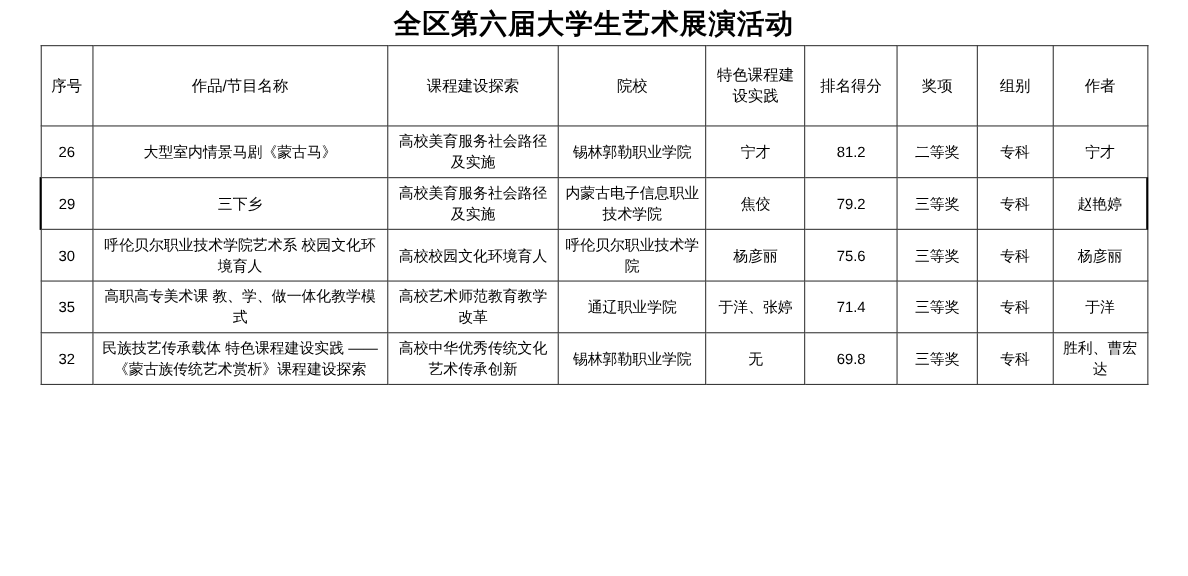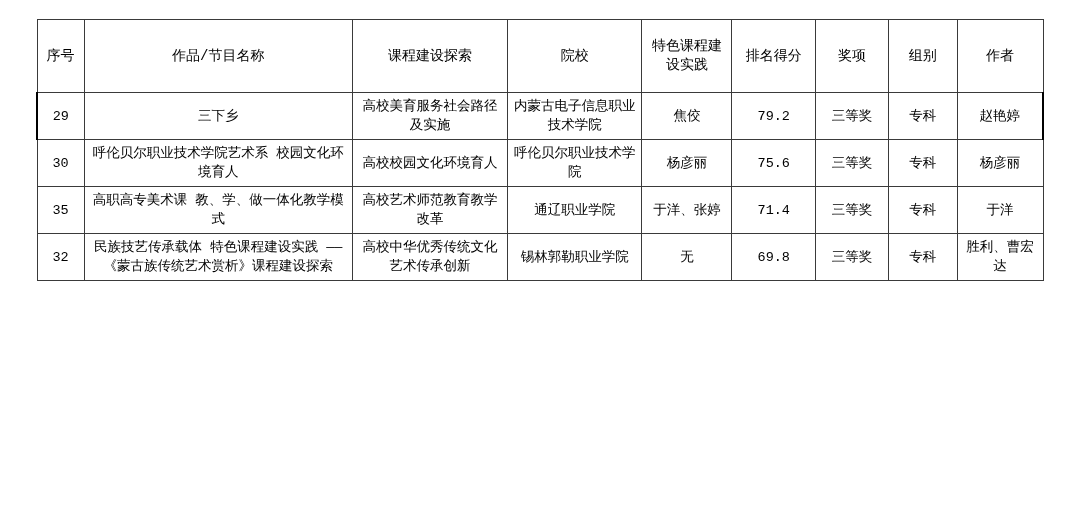--- a/index.html
+++ b/index.html
@@ -24,23 +24,22 @@
     text-align: center;
     padding-top: 6px;
   }
   .title-line {
     font-size: 25px;
     font-weight: bold;
     line-height: 33px;
     letter-spacing: 1px;
   }
   .table-wrap {
-    margin: 13px auto 0 auto;
+    margin: 2px auto 0 auto;
     width: 1008px;
-    font-family: Liberation Mono, monospace;
   }
   table.main {
     border-collapse: collapse;
     width: 100%;
     table-layout: fixed;
   }
   table.main th, table.main td {
     border: 1px solid #3a3a3a;
     font-size: 13.5px;
     line-height: 19px;
@@ -76,20 +75,21 @@
   col.c6 { width: 68px; }
   col.c7 { width: 64px; }
   col.c8 { width: 80px; }
 </style>
 </head>
 <body>
 
 <div class="page">
 
   <div class="title-block">
+    <div class="title-line">全区第六届大学生艺术展演活动</div>
   </div>
 
   <div class="table-wrap">
     <table class="main">
       <colgroup>
         <col class="c0">
           <col class="c1">
           <col class="c2">
           <col class="c3">
           <col class="c4">
@@ -105,20 +105,31 @@
           <th>课程建设探索</th>
           <th>院校</th>
           <th>特色课程建设实践</th>
           <th>排名得分</th>
           <th>奖项</th>
           <th>组别</th>
           <th>作者</th>
         </tr>
       </thead>
       <tbody>
+        <tr>
+          <td>26</td>
+          <td class="left">大型室内情景马剧《蒙古马》</td>
+          <td class="left">高校美育服务社会路径及实施</td>
+          <td>锡林郭勒职业学院</td>
+          <td>宁才</td>
+          <td>81.2</td>
+          <td>二等奖</td>
+          <td>专科</td>
+          <td>宁才</td>
+        </tr>
         <tr class="row-highlight">
           <td>29</td>
           <td class="left">三下乡</td>
           <td class="left">高校美育服务社会路径及实施</td>
           <td>内蒙古电子信息职业技术学院</td>
           <td>焦佼</td>
           <td>79.2</td>
           <td>三等奖</td>
           <td>专科</td>
           <td>赵艳婷</td>

